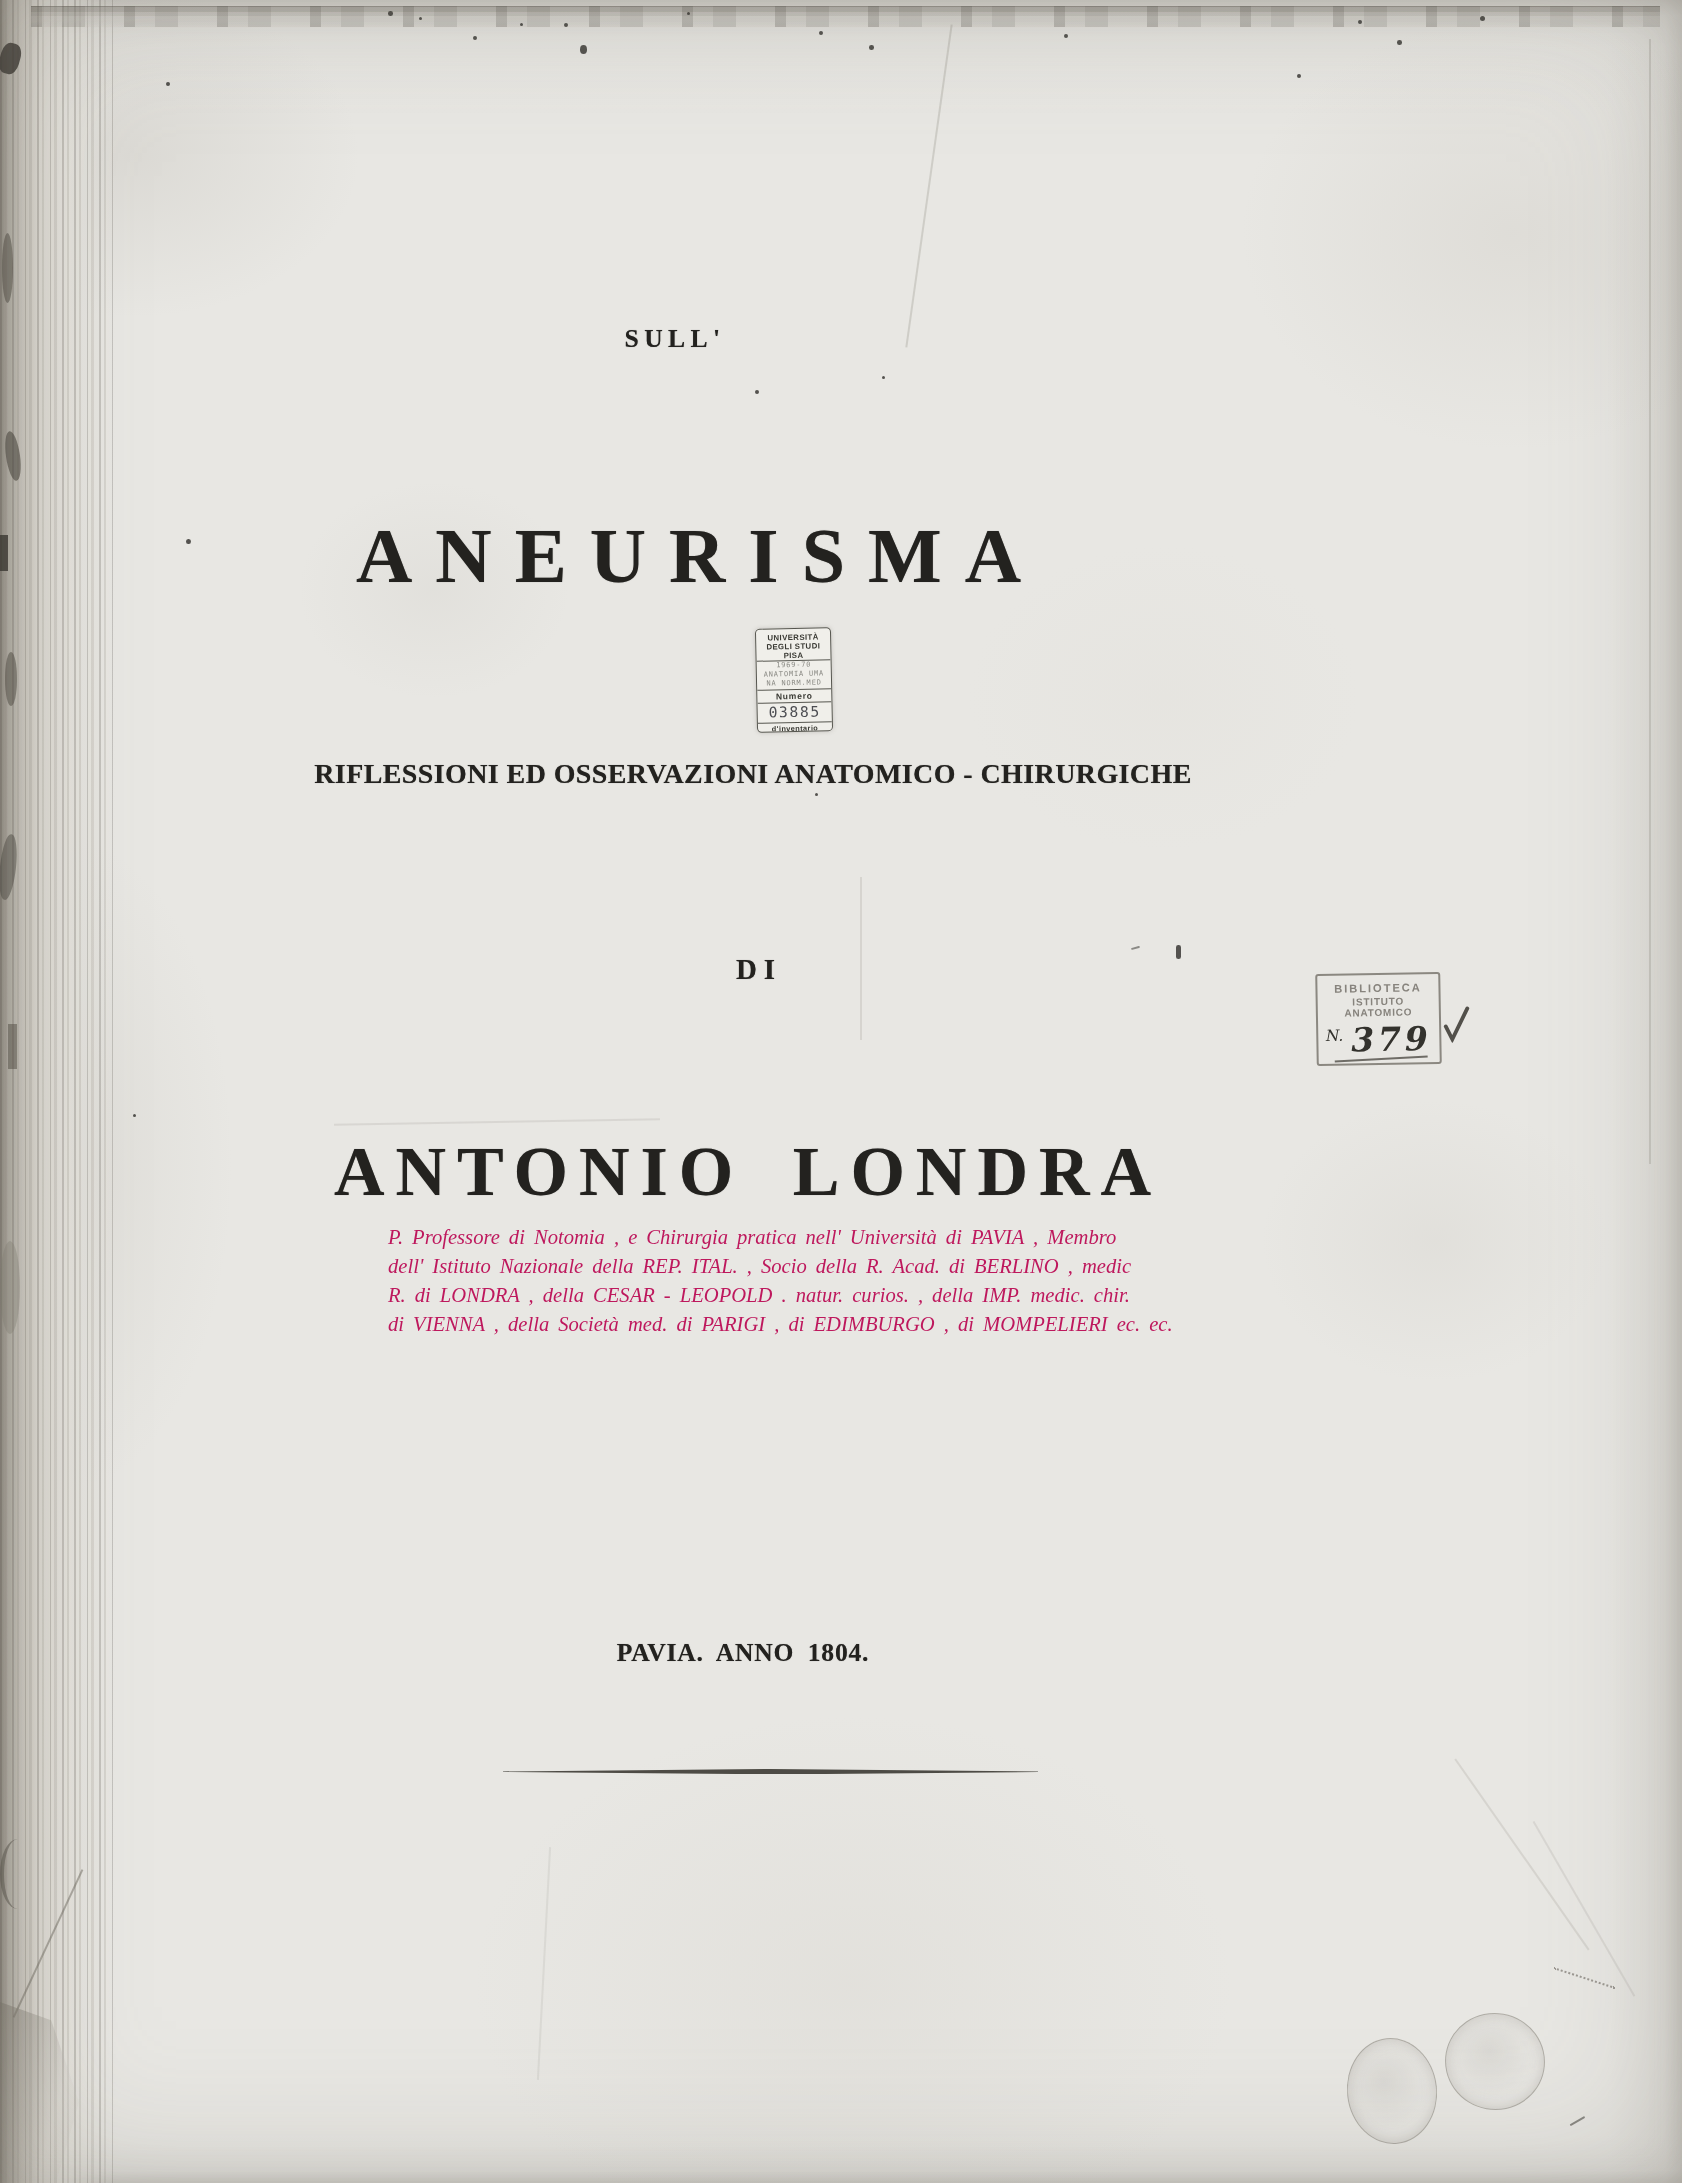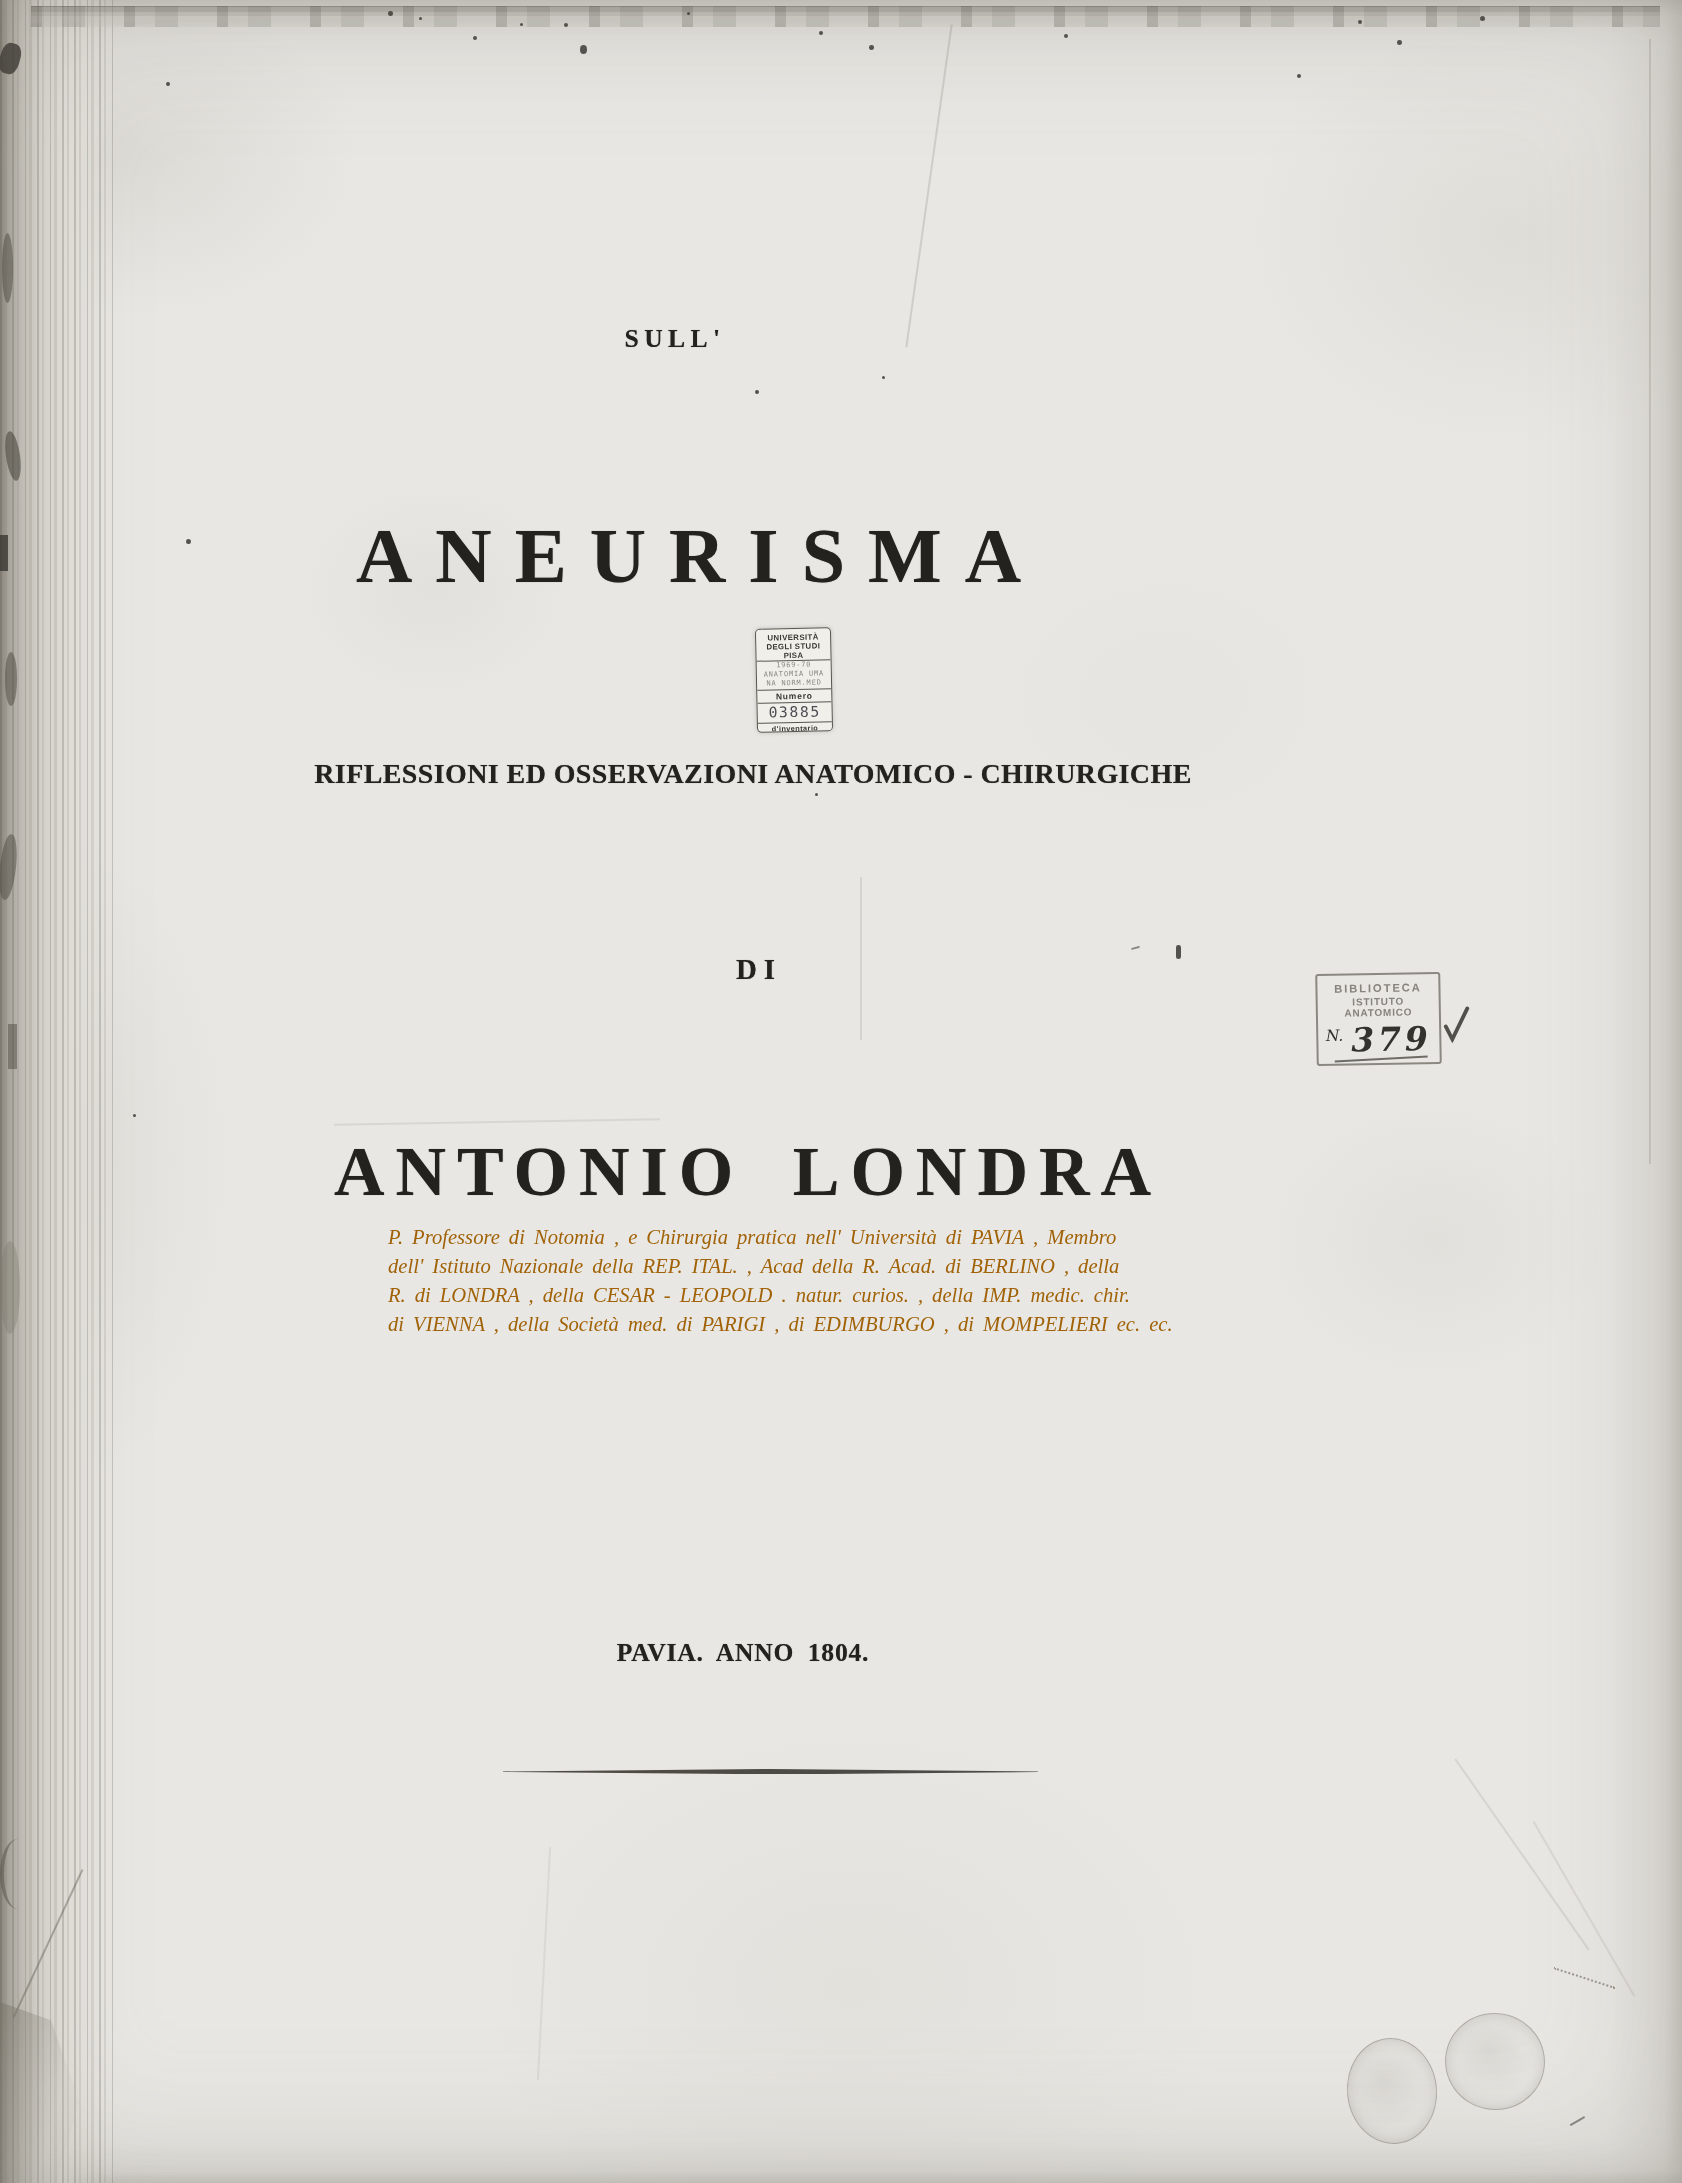--- a/index.html
+++ b/index.html
@@ -36,21 +36,21 @@
   .txt{width:1086px;text-align:center;white-space:nowrap;color:#23221f;
        font-family:"Liberation Serif","DejaVu Serif",serif;line-height:1;
        text-shadow:0 0 0.8px rgba(35,34,31,.55);}
   .half-title{font-size:25.6px;font-weight:600;letter-spacing:5.4px;}
   .main-title{font-size:78px;font-weight:700;letter-spacing:23px;}
   .subtitle{font-size:28px;font-weight:700;letter-spacing:0.4px;}
   .di{font-size:29px;font-weight:600;letter-spacing:7px;}
   .author{font-size:70px;font-weight:700;letter-spacing:11px;word-spacing:20px;}
   .imprint1{font-size:25.6px;font-weight:600;letter-spacing:0.8px;word-spacing:6.2px;}
   .imprint2{font-size:23px;font-weight:600;letter-spacing:2.3px;word-spacing:4.7px;}
-  .author-titles{left:388px;top:1223px;width:760px;color:#a16207;
+  .author-titles{left:388px;top:1223px;width:760px;color:#be185d;
        font-family:"Liberation Serif","DejaVu Serif",serif;font-style:italic;
        font-size:20.6px;line-height:29px;word-spacing:3.9px;white-space:nowrap;}
 
   .rule{left:503px;top:1769px;width:535px;height:5.4px;background:#38362f;opacity:.88;
         clip-path:polygon(0 45%,50% 0,100% 45%,100% 55%,50% 100%,0 55%);}
 
   
   .pisa{left:756px;top:628px;width:74px;height:102px;transform:rotate(-1.2deg);
         background:rgba(240,239,234,.95);border:1.6px solid #56564f;border-radius:4.7px;
         font-family:"Liberation Sans",sans-serif;color:#3a3a34;overflow:hidden;
@@ -135,21 +135,21 @@
   <div class="abs dot" style="left:1131px;top:947px;width:8.5px;height:2.3px;border-radius:1.6px;transform:rotate(-15deg);opacity:.5;"></div>
 
   <div class="abs txt half-title" style="left:132px;top:326px;">SULL'</div>
   <div class="abs txt main-title" style="left:157px;top:517px;">ANEURISMA</div>
   <div class="abs txt subtitle" style="left:210px;top:760px;">RIFLESSIONI ED OSSERVAZIONI ANATOMICO - CHIRURGICHE</div>
   <div class="abs txt di" style="left:216px;top:955px;">DI</div>
   <div class="abs txt author" style="left:205px;top:1137px;">ANTONIO LONDRA</div>
 
   <div class="abs author-titles">
     <div>P. Professore di Notomia , e Chirurgia pratica nell' Università di PAVIA , Membro</div>
-    <div>dell' Istituto Nazionale della REP. ITAL. , Acad della R. Acad. di BERLINO , della</div>
+    <div>dell' Istituto Nazionale della REP. ITAL. , Socio della R. Acad. di BERLINO , medic</div>
     <div>R. di LONDRA , della CESAR - LEOPOLD . natur. curios. , della IMP. medic. chir.</div>
     <div>di VIENNA , della Società med. di PARIGI , di EDIMBURGO , di MOMPELIERI ec. ec.</div>
   </div>
 
   <div class="abs txt imprint1" style="left:200px;top:1640px;">PAVIA. ANNO 1804.</div>
   <div class="abs rule"></div>
 
   <div class="abs pisa">
     <div class="row head">
       <div>UNIVERSITÀ</div>

